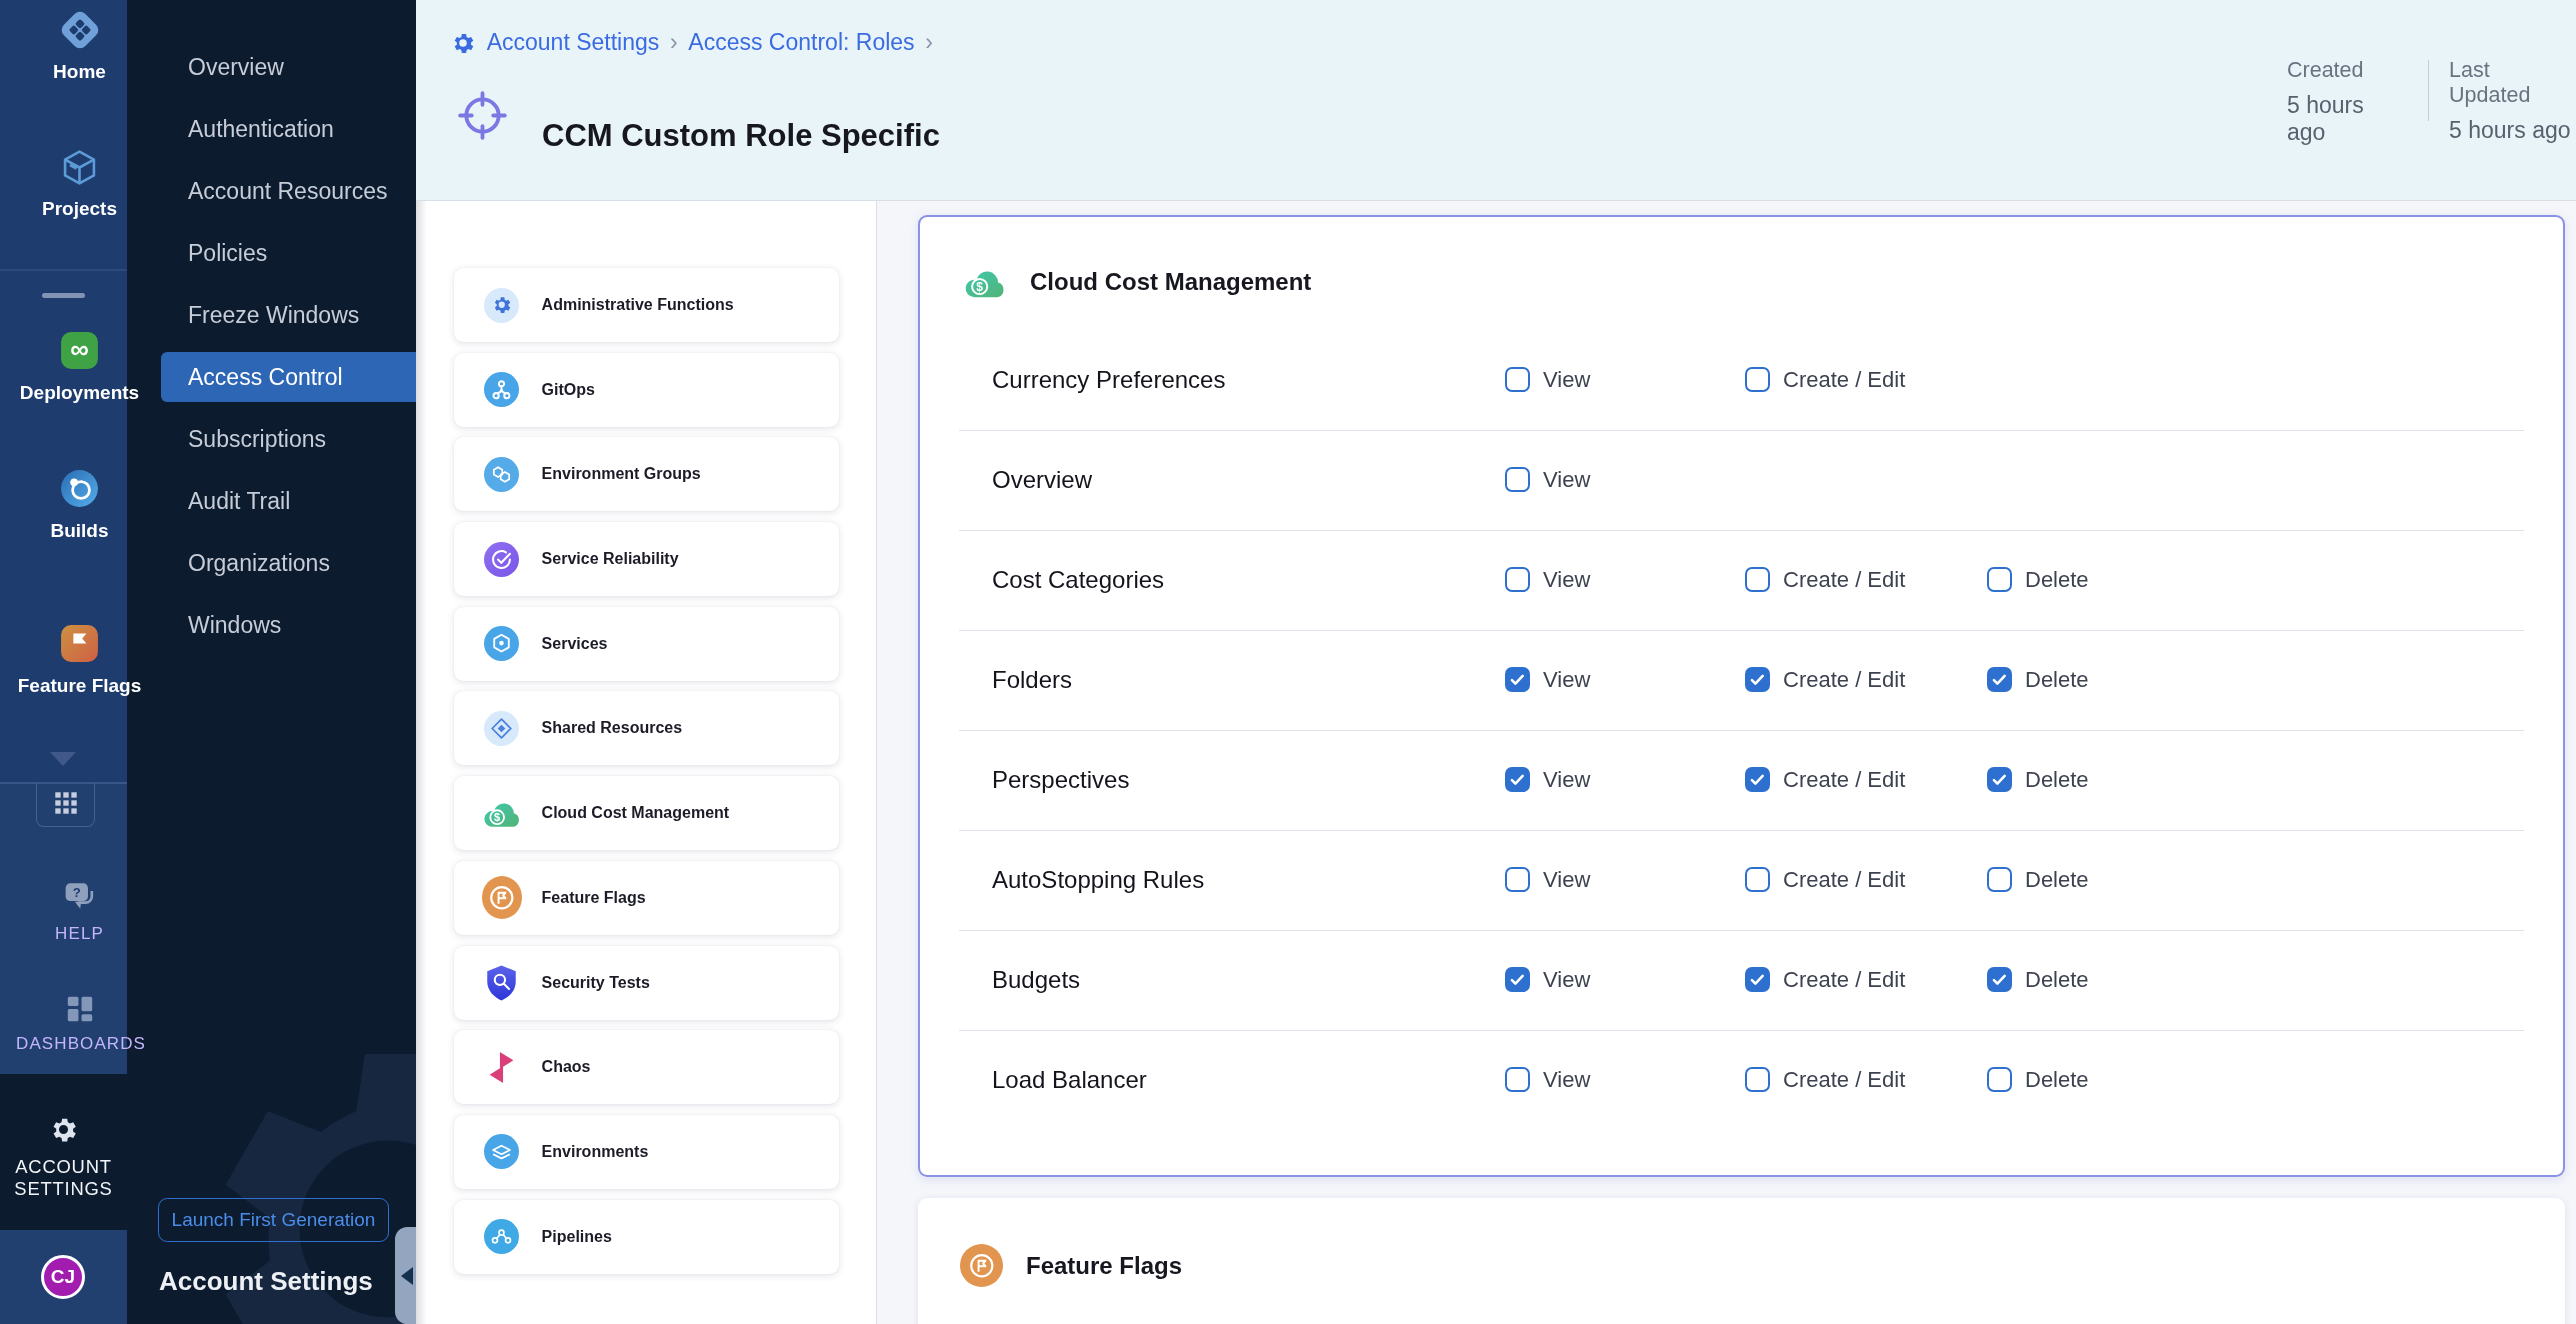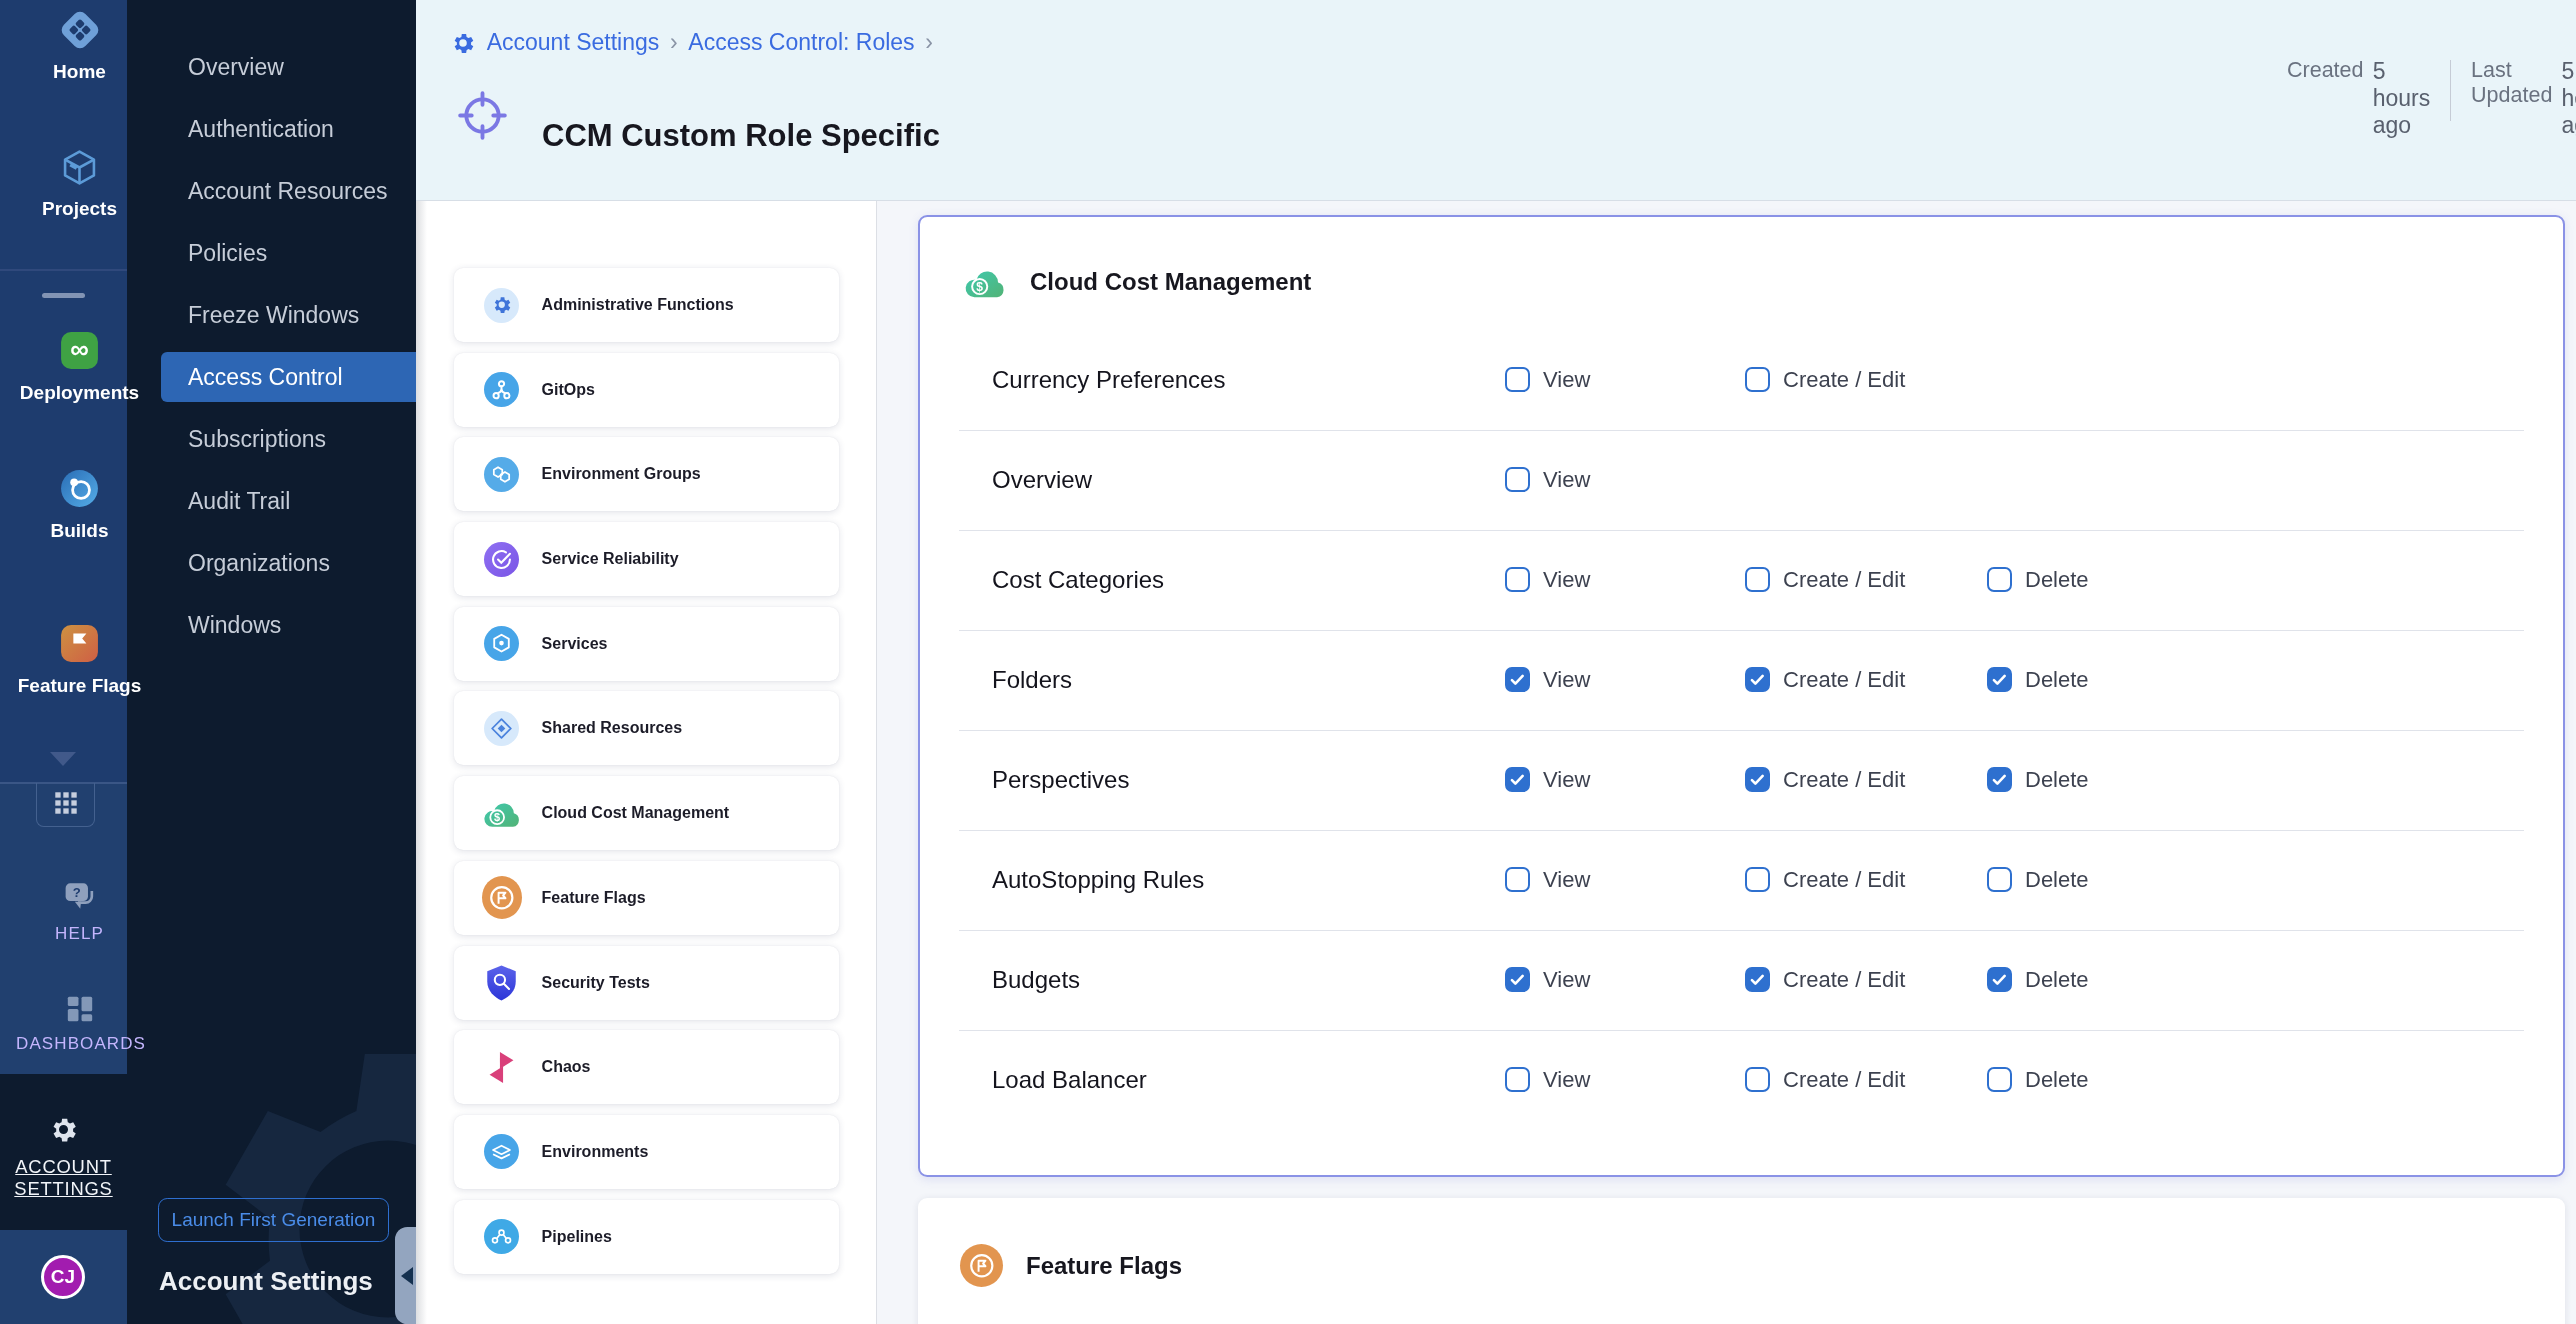--- a/index.html
+++ b/index.html
@@ -12,21 +12,21 @@
   .rmod{position:absolute;left:16px;width:127px;text-align:center;cursor:pointer;}
   .rmod .ric{display:flex;justify-content:center;}
   .rlabel{color:#fff;font-size:19px;font-weight:bold;margin-top:10.7px;line-height:20.7px;}
   .rail-div{position:absolute;left:0;right:0;top:269px;height:1.5px;background:#30497c;}
   .rail-dash{position:absolute;left:42px;top:293px;width:43px;height:5.4px;border-radius:3.1px;background:#8294b4;}
   .rail-chev{position:absolute;left:50px;top:752px;width:0;height:0;border-left:13.8px solid transparent;border-right:13.8px solid transparent;border-top:14.6px solid #41598a;}
   .rail-line2{position:absolute;left:0;right:0;top:782px;height:1.5px;background:#3a5686;}
   .grid-btn{position:absolute;left:36px;top:783px;width:57px;height:43px;border:1.5px solid #44618f;border-top:none;border-radius:0 0 7.7px 7.7px;display:flex;align-items:center;justify-content:center;cursor:pointer;}
   .minor-label{color:#c4b5fd;font-size:17px;letter-spacing:1.1px;margin-top:9.2px;}
   .acct-block{position:absolute;left:0;top:1074px;width:100%;height:156px;background:#0d1b2e;text-align:center;cursor:pointer;}
-  .acct-block .lbl{color:#f2f5f9;font-size:18.4px;letter-spacing:0.8px;line-height:22px;text-decoration:underline;}
+  .acct-block .lbl{color:#f2f5f9;font-size:18.4px;letter-spacing:0.8px;line-height:22px;}
   .avatar{position:absolute;left:41px;top:1255px;width:44px;height:44px;border-radius:50%;background:#a21caf;border:3.8px solid #fff;box-sizing:border-box;display:flex;align-items:center;justify-content:center;color:#fff;font-size:19px;font-weight:bold;cursor:pointer;}
 
   
   .subnav{position:absolute;left:127px;top:0;width:289px;height:1324px;background:#0d1b2e;overflow:hidden;z-index:3;}
   .snav-list{list-style:none;margin:0;padding:36px 0 0 0;position:relative;z-index:2;}
   .snav-item{position:relative;height:62px;line-height:62px;padding-left:61px;font-size:23px;color:#c6cdd8;cursor:pointer;}
   .snav-item span{position:relative;z-index:1;}
   .snav-item.active{color:#fff;}
   .snav-item.active::before{content:'';position:absolute;left:34px;right:0;top:6.1px;bottom:6.1px;background:#2d66b4;border-radius:6.1px 0 0 6.1px;}
   .watermark{position:absolute;left:7.7px;bottom:-161px;z-index:0;}
@@ -37,21 +37,21 @@
 
   
   .content{position:absolute;left:416px;top:0;right:0;bottom:0;}
   .pagehead{position:absolute;left:0;right:0;top:0;height:201px;background:#e9f4f9;border-bottom:1.5px solid #d7dee6;box-sizing:border-box;}
   .breadcrumb{position:absolute;left:34px;top:29px;display:flex;align-items:center;gap:10.7px;font-size:23px;}
   .crumb-link{color:#3a6be0;cursor:pointer;}
   .crumb-sep{color:#8a94a6;font-size:23px;}
   .role-icon{position:absolute;left:38px;top:87px;}
   .page-title{position:absolute;left:126px;top:97px;font-size:31px;font-weight:600;color:#17171f;white-space:nowrap;}
   .meta{position:absolute;left:1871px;top:58px;display:flex;align-items:stretch;}
-  .meta-col{display:flex;gap:9.2px;}
+  .meta-col{display:flex;flex-direction:column;gap:9.2px;}
   .meta-label{font-size:21.5px;color:#6a7280;}
   .meta-value{font-size:23px;color:#59606e;}
   .meta-div{width:1.5px;background:#c6ccd6;margin:1.5px 20px 0 20px;height:61px;}
 
   .bodyarea{position:absolute;left:0;right:0;top:201px;bottom:0;}
   .cat-col{position:absolute;left:0;top:0;bottom:0;width:460px;background:#fff;border-right:1.5px solid #dcdfe5;box-sizing:content-box;overflow:hidden;}
   .cat-col::before{content:'';position:absolute;left:0;top:0;bottom:0;width:10.7px;background:linear-gradient(90deg,rgba(10,22,40,.14),rgba(10,22,40,0));}
   .cat-list{padding-top:67px;}
   .cat-card{margin:0 37px 10.7px 38px;height:74px;background:#fff;border-radius:9.2px;box-shadow:0 1.5px 7.7px rgba(30,40,80,.12),0 0 1.5px rgba(30,40,80,.08);display:flex;align-items:center;padding-left:27.6px;box-sizing:border-box;cursor:pointer;}
   .cat-ic-wrap{display:flex;margin-right:20px;width:40px;justify-content:center;}

